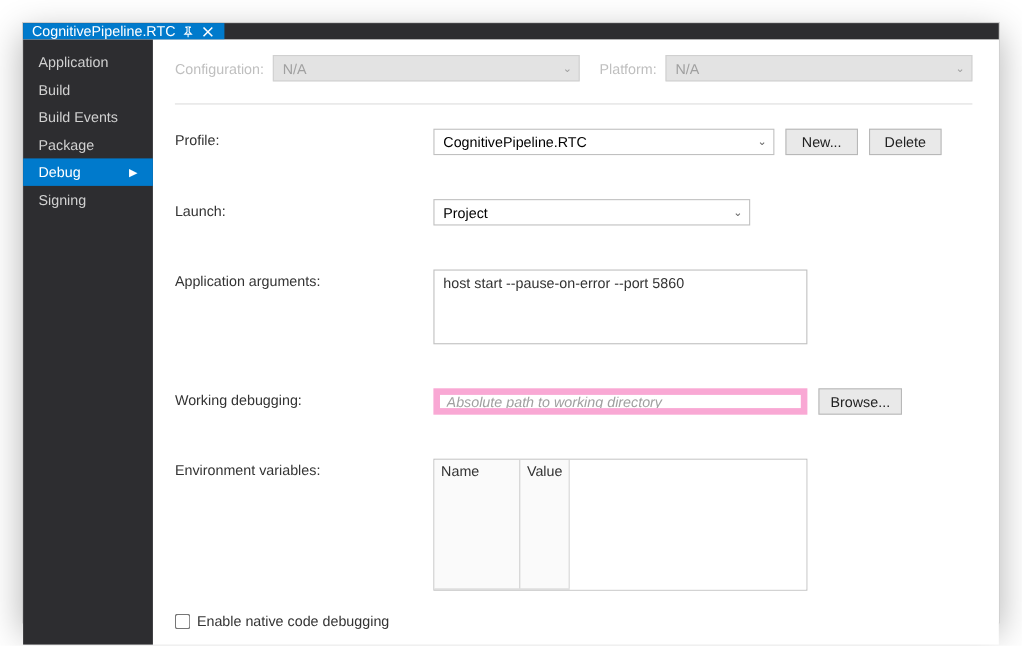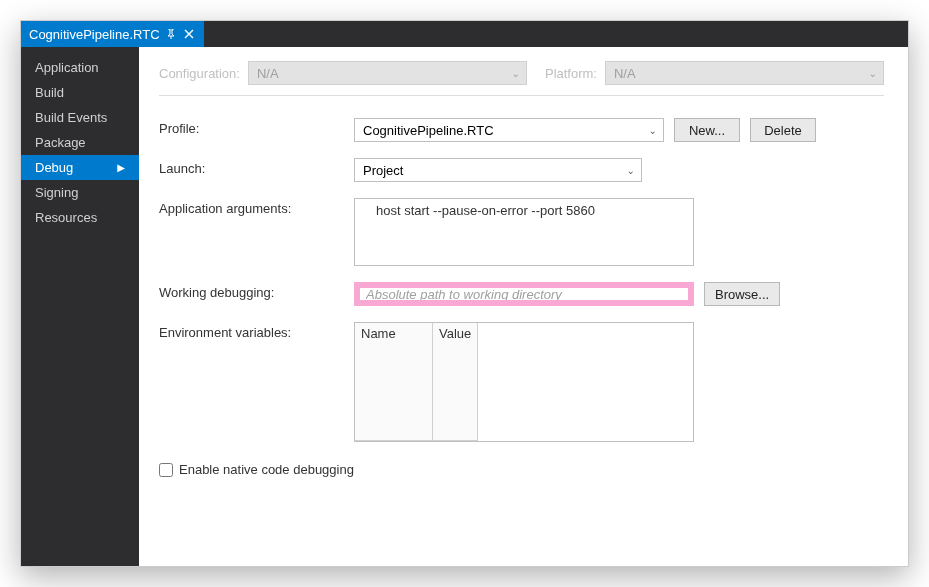--- a/index.html
+++ b/index.html
@@ -9,34 +9,34 @@
     .tab { background: #007acc; color: #fff; display: flex; align-items: center; padding: 0 8px; gap: 6px; }
     .tab-title { color: #fff; }
     .tab-pin { width: 10px; display: flex; align-items: center; justify-content: center; }
     .tab-close { width: 14px; height: 14px; display: flex; align-items: center; justify-content: center; cursor: pointer; }
     .body-area { flex: 1; display: flex; background: #fff; }
     .sidebar { width: 118px; background: #2d2d30; display: flex; flex-direction: column; padding-top: 8px; }
     .sidebar-item { color: #d0d0d0; padding: 5px 14px; cursor: pointer; display: flex; align-items: center; justify-content: space-between; }
     .sidebar-item.active { background: #007acc; color: #fff; }
     .sidebar-arrow { font-size: 10px; }
     .content { flex: 1; padding: 14px 24px 14px 20px; display: flex; flex-direction: column; gap: 0; }
-    .toprow { display: flex; align-items: center; gap: 8px; padding-bottom: 10px; border-bottom: 1px solid #ddd; margin-bottom: 22px; }
+    .toprow { display: flex; align-items: center; gap: 8px; padding-bottom: 20px; border-bottom: 1px solid #ddd; margin-bottom: 22px; }
     .toprow label { color: #bfbfbf; }
     .combo-disabled { background: #e3e3e3; border: 1px solid #d0d0d0; height: 24px; flex: 1; display: flex; align-items: center; padding: 0 8px; color: #a0a0a0; position: relative; }
     .combo-disabled .chev { position: absolute; right: 6px; color: #a0a0a0; font-size: 10px; }
-    .form-grid { display: grid; grid-template-columns: 195px 1fr; column-gap: 0; row-gap: 16px; }
+    .form-grid { display: grid; grid-template-columns: 195px 1fr; column-gap: 0; row-gap: 16px; gap: 40px; }
     .form-label { color: #333; padding-top: 3px; }
     .field-row { display: flex; gap: 10px; align-items: flex-start; }
     .combo { background: #fff; border: 1px solid #c0c0c0; height: 24px; display: flex; align-items: center; padding: 0 8px; position: relative; cursor: pointer; }
     .combo .chev { position: absolute; right: 6px; font-size: 10px; color: #666; }
     .combo.profile { width: 310px; }
     .combo.launch { width: 288px; }
     .btn { background: #e9e9e9; border: 1px solid #b8b8b8; height: 24px; padding: 0 10px; cursor: pointer; color: #222; min-width: 66px; text-align: center; display: flex; align-items: center; justify-content: center; }
     .btn.disabled { color: #9a9a9a; cursor: default; }
-    .textarea { width: 340px; height: 68px; border: 1px solid #c0c0c0; padding: 4px 21px; resize: none; font-family: inherit; font-size: 13px; color: #333; }
+    .textarea { width: 340px; height: 68px; border: 1px solid #c0c0c0; padding: 4px 8px; resize: none; font-family: inherit; font-size: 13px; color: #333; }
     .textinput { width: 340px; height: 24px; border: 6px solid #f9a8d4; padding: 0 6px; color: #333; font-style: italic; }
     .textinput::placeholder { color: #a0a0a0; font-style: italic; }
     .envbox { width: 340px; height: 120px; border: 1px solid #c0c0c0; display: flex; flex-direction: row; }
     .envhead { display: flex; border-bottom: 1px solid #d0d0d0; background: #fafafa; }
     .envhead .col { padding: 3px 6px; color: #333; }
     .envhead .col.name { width: 78px; border-right: 1px solid #d0d0d0; }
     .envhead .col.value { flex: 1; border-right: 1px solid #d0d0d0; }
     .envbody { flex: 1; background: #fff; }
     .envbtns { display: flex; flex-direction: column; gap: 8px; margin-top: 24px; }
     .checkbox-row { display: flex; align-items: center; gap: 6px; margin-top: 20px; }
@@ -78,23 +78,20 @@
       </div>
       <div class="sidebar-item">
         <span>Package</span>
       </div>
       <div class="sidebar-item active">
         <span>Debug</span>
         <span class="sidebar-arrow">▶</span>
       </div>
       <div class="sidebar-item">
         <span>Signing</span>
-      </div>
-      <div class="sidebar-item">
-        <span>Resources</span>
       </div>
     </div>
 
     <div class="content">
 
       <div class="toprow">
         <label>Configuration:</label>
         <div class="combo-disabled">
           <span>N/A</span>
           <span class="chev">⌄</span>

